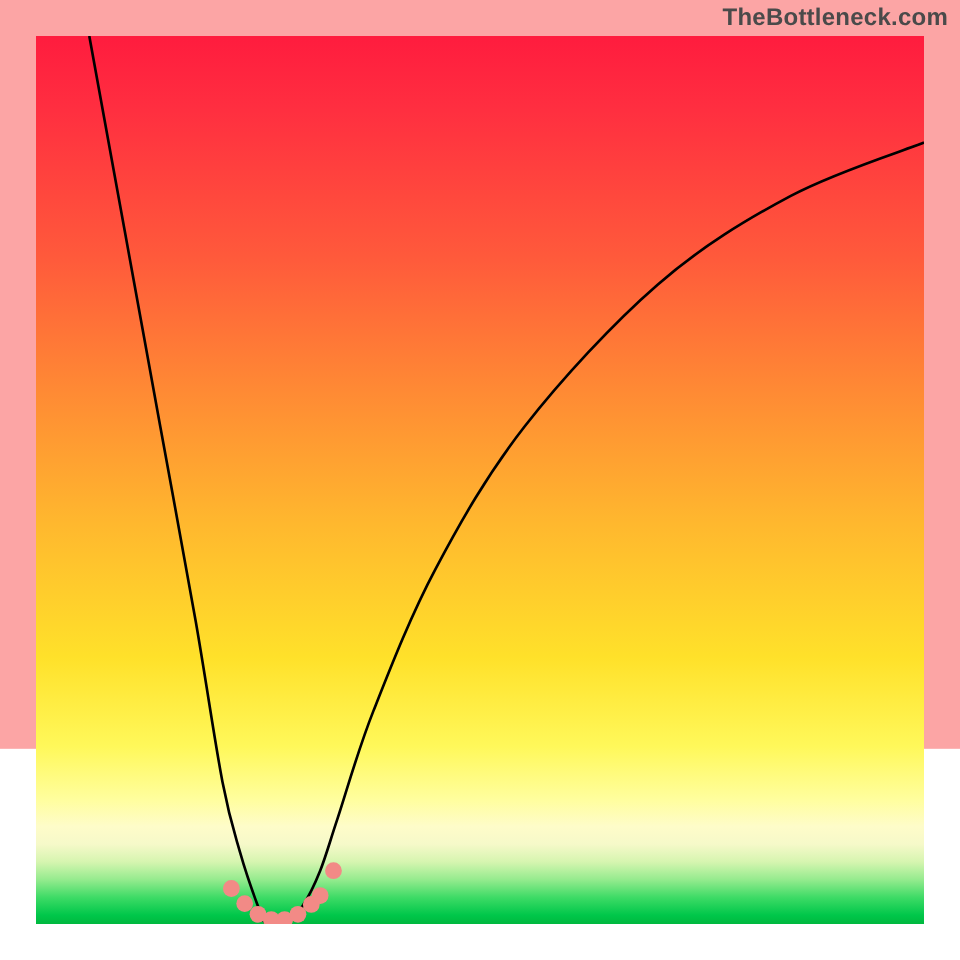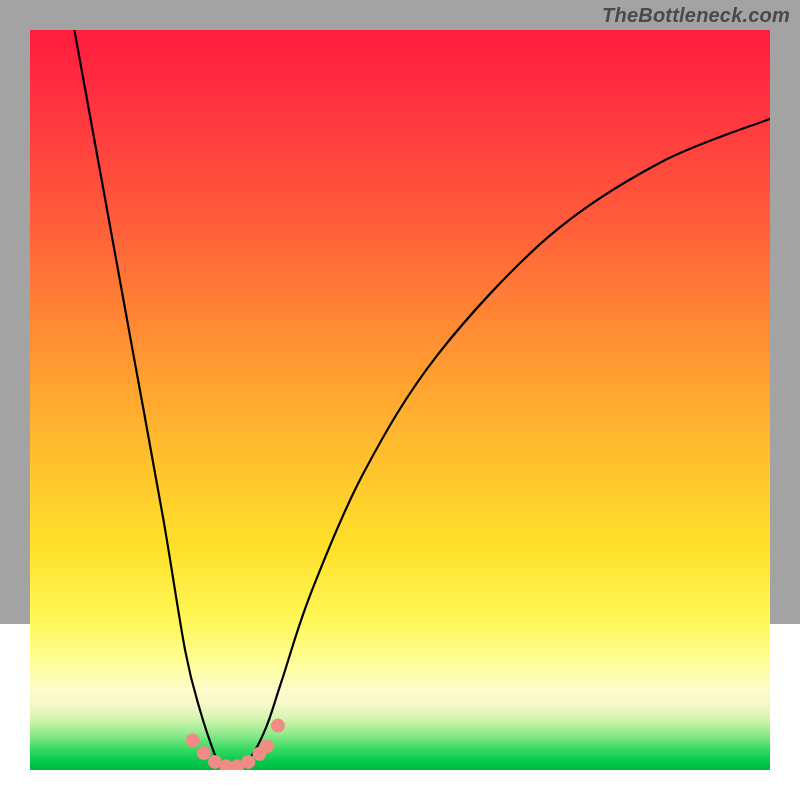--- a/index.html
+++ b/index.html
@@ -8,22 +8,21 @@
     width: 800px;
     height: 800px;
     overflow: hidden;
     font-family: Arial, Helvetica, sans-serif;
   }
   .frame {
     position: absolute;
     top: 0; left: 0;
     width: 800px;
     height: 624px;
-    background: #a3a3a3;
-    font-style: italic;
+    background: #fca5a5;
   }
   .plot-area {
     position: absolute;
     top: 30px;
     left: 30px;
     width: 740px;
     height: 740px;
     overflow: hidden;
   }
   .gradient-bg {

